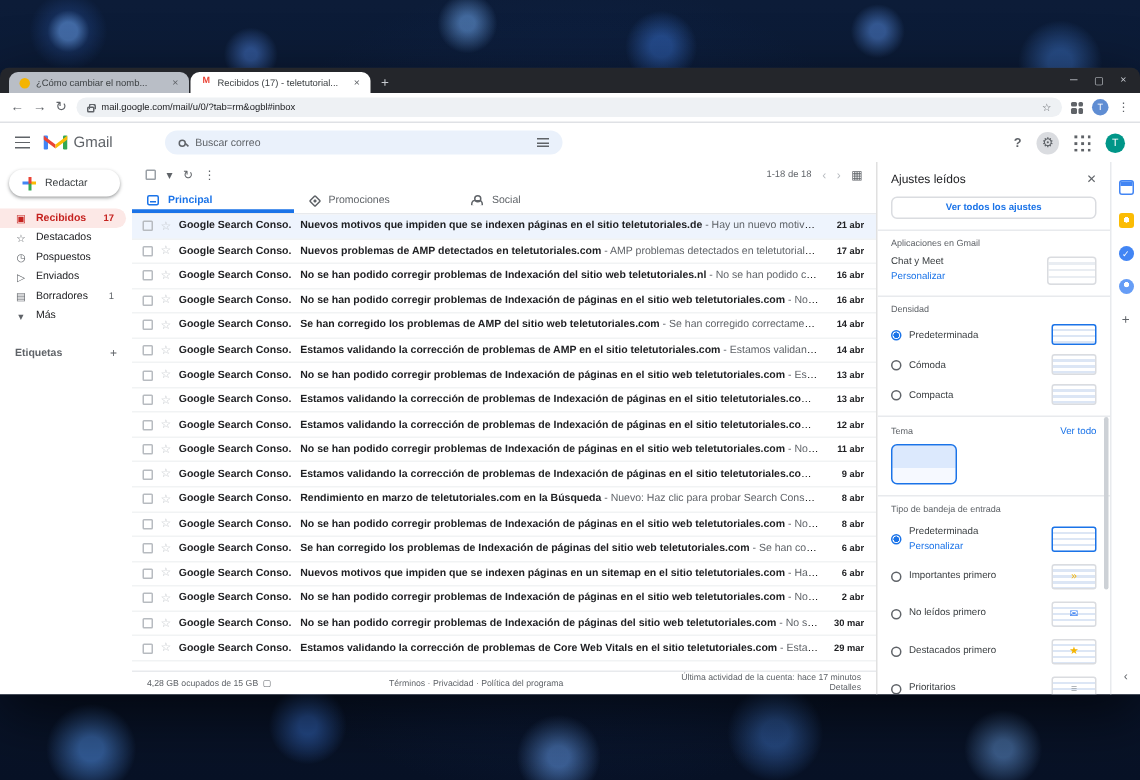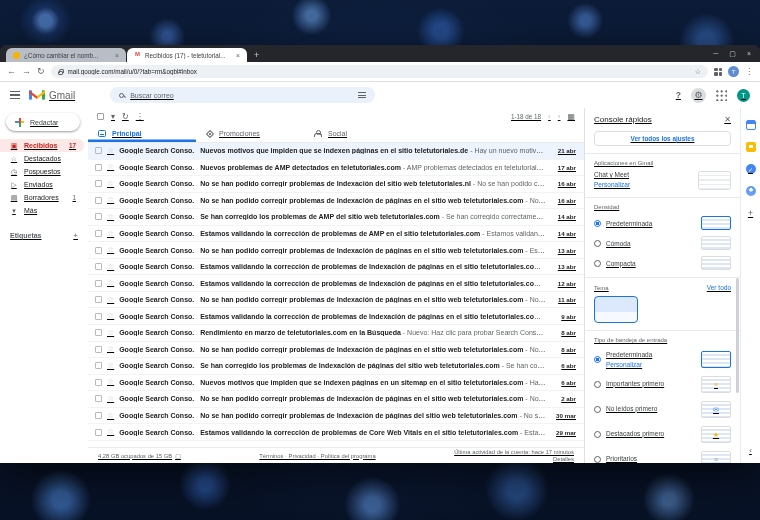--- a/index.html
+++ b/index.html
@@ -48,21 +48,21 @@
   .url { font-size:6.3px; color:#202124; flex:1; overflow:hidden; white-space:nowrap; }
   .ic-lock { width:5px; height:4px; border:1px solid #5f6368; border-radius:1px; position:relative; margin-top:2px; flex-shrink:0; }
   .ic-lock::before { content:""; position:absolute; top:-3px; left:.5px; width:2.5px; height:3px; border:1px solid #5f6368; border-bottom:none; border-radius:2px 2px 0 0; }
   .omni-star { color:#5f6368; font-size:7px; }
   .ext-grid { width:8px; height:8px; display:grid; grid-template-columns:1fr 1fr; gap:1px; }
   .ext-grid i { background:#5f6368; border-radius:1px; }
   .b-avatar { width:11px; height:11px; border-radius:50%; background:#5f8dd3; color:#fff; font-size:6px; display:flex; align-items:center; justify-content:center; }
   .b-menu { color:#5f6368; font-size:8px; }
 
   
-  .gmail { flex:1; background:#fff; display:flex; flex-direction:column; min-height:0;text-decoration:underline; }
+  .gmail { flex:1; background:#fff; display:flex; flex-direction:column; min-height:0; }
   .gm-header { height:26px; display:flex; align-items:center; gap:9px; padding:0 10px; flex-shrink:0; }
   .burger { width:10px; height:8px; background:linear-gradient(#5f6368 0 1.2px, transparent 1.2px 3.4px, #5f6368 3.4px 4.6px, transparent 4.6px 6.8px, #5f6368 6.8px 8px); }
   .gm-logo { display:flex; align-items:center; gap:4px; }
   .gm-logo .word { font-size:10px; color:#5f6368; }
   .gm-search { width:265px; height:16px; margin-left:26px; background:#eaf1fb; border-radius:8px; display:flex; align-items:center; gap:6px; padding:0 9px; }
   .ic-search { width:5px; height:5px; border:1.2px solid #5f6368; border-radius:50%; position:relative; flex-shrink:0; }
   .ic-search::after { content:""; position:absolute; width:3px; height:1.2px; background:#5f6368; transform:rotate(45deg); right:-2.5px; bottom:-1px; }
   .gm-search .ph { font-size:7px; color:#5f6368; flex:1; }
   .ic-tune { width:8px; height:8px; background-image:linear-gradient(#5f6368,#5f6368),linear-gradient(#5f6368,#5f6368),linear-gradient(#5f6368,#5f6368); background-repeat:no-repeat; background-size:8px 1.2px; background-position:0 1px,0 3.5px,0 6px; }
   .hdr-icons { margin-left:auto; display:flex; align-items:center; gap:10px; }
@@ -480,21 +480,21 @@
             <span class="terms">Términos · Privacidad · Política del programa</span>
             <span class="activity">
               <span>Última actividad de la cuenta: hace 17 minutos</span><br>
               <span class="details-link">Detalles</span>
             </span>
           </div>
         </section>
 
         <aside class="qs-panel">
           <div class="qs-title-row">
-            <span class="qs-title">Console rápidos</span>
+            <span class="qs-title">Ajustes leídos</span>
             <span class="qs-close">✕</span>
           </div>
           <div class="qs-see-all">Ver todos los ajustes</div>
           <hr class="qs-divider">
 
           <div class="qs-sec-label">Aplicaciones en Gmail</div>
           <div class="qs-row">
             <div class="qs-col">
               <span class="qs-item-label">Chat y Meet</span>
               <span class="qs-link">Personalizar</span>

